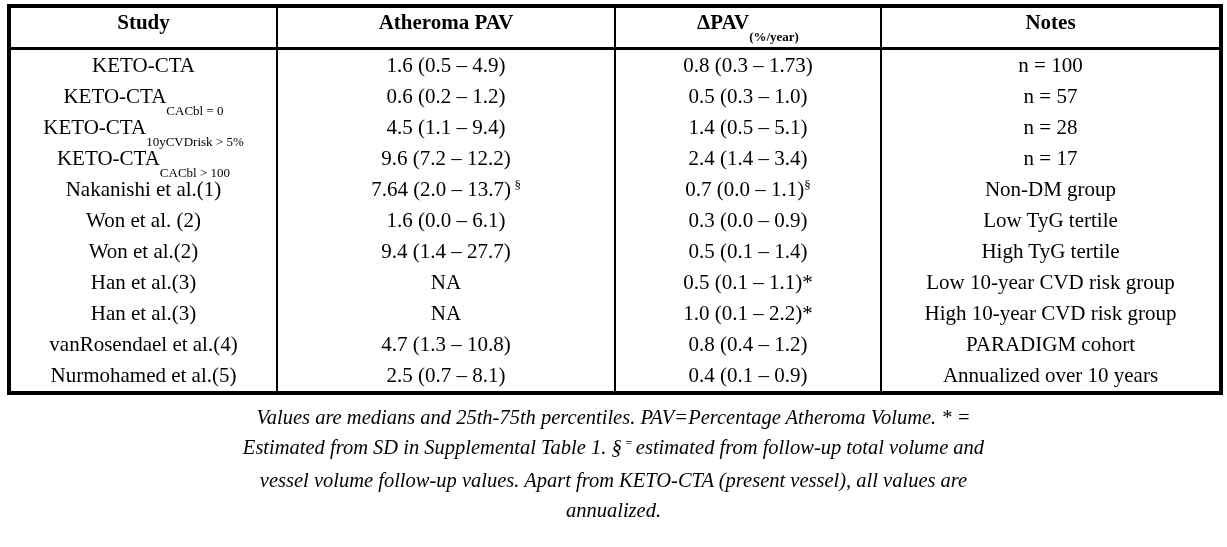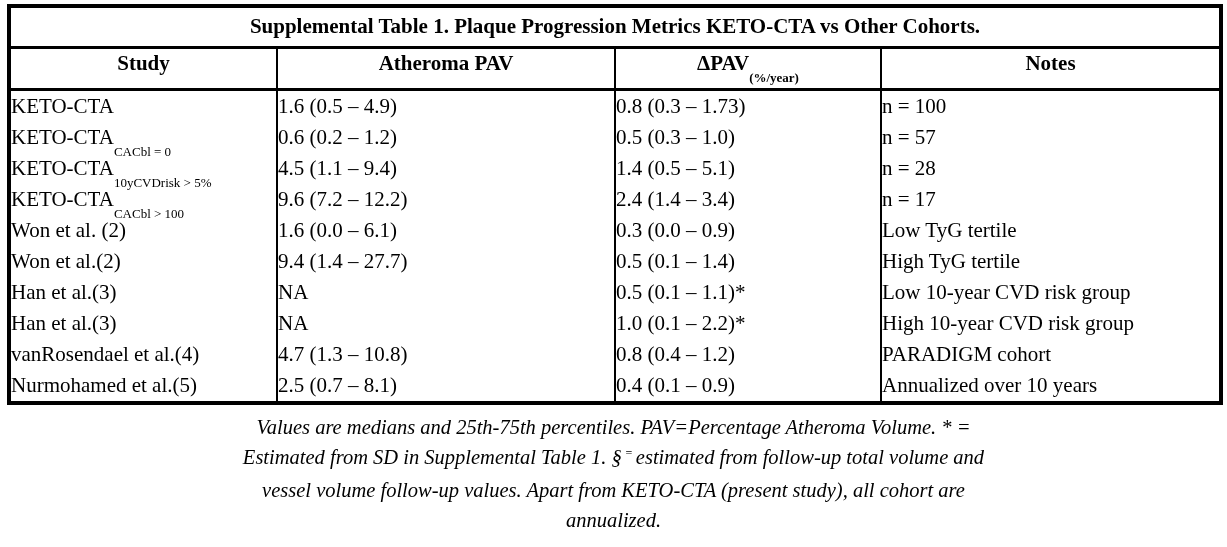--- a/index.html
+++ b/index.html
@@ -34,20 +34,21 @@
     font-weight: bold;
     font-size: 21px;
     text-align: center;
     border-bottom: 3px solid #000;
     border-left: 2px solid #000;
     padding: 2px 0 12px 0;
   }
   .header-row th:first-child { border-left: none; }
   tbody td {
     font-size: 21px;
+    text-align: center;
     border-left: 2px solid #000;
     height: 31px;
     padding: 0;
     white-space: nowrap;
   }
   tbody td:first-child { border-left: none; }
   .sub  { font-size: 13px; position: relative; top: 12px; }
   .hsub { font-size: 13px; position: relative; top: 12px; font-weight: bold; }
   .sup  { font-size: 13px; position: relative; top: -7px; }
   .footnote {
@@ -63,23 +64,20 @@
 <body>
 
 <table class="main-table">
   <colgroup>
     <col class="c1">
       <col class="c2">
       <col class="c3">
       <col class="c4">
   </colgroup>
   <thead>
-    <tr>
-      <th colspan="4" class="title-cell">Supplemental Table 1. Plaque Progression Metrics KETO-CTA vs Other Cohorts.</th>
-    </tr>
     <tr class="header-row">
       <th>Study</th>
       <th>Atheroma PAV</th>
       <th><span>ΔPAV</span><span class="hsub">(%/year)</span></th>
       <th>Notes</th>
     </tr>
   </thead>
   <tbody>
     <tr>
       <td><span>KETO-CTA</span><span class="sub"></span></td>
@@ -97,20 +95,26 @@
       <td><span>KETO-CTA</span><span class="sub">10yCVDrisk &gt; 5%</span></td>
       <td><span>4.5 (1.1 – 9.4)</span><span class="sup"></span></td>
       <td><span>1.4 (0.5 – 5.1)</span><span class="sup"></span></td>
       <td>n = 28</td>
     </tr>
     <tr>
       <td><span>KETO-CTA</span><span class="sub">CACbl &gt; 100</span></td>
       <td><span>9.6 (7.2 – 12.2)</span><span class="sup"></span></td>
       <td><span>2.4 (1.4 – 3.4)</span><span class="sup"></span></td>
       <td>n = 17</td>
+    </tr>
+    <tr>
+      <td><span>Nakanishi et al.(1)</span><span class="sub"></span></td>
+      <td><span>7.64 (2.0 – 13.7)</span><span class="sup"> §</span></td>
+      <td><span>0.7 (0.0 – 1.1)</span><span class="sup">§</span></td>
+      <td>Non-DM group</td>
     </tr>
     <tr>
       <td><span>Won et al. (2)</span><span class="sub"></span></td>
       <td><span>1.6 (0.0 – 6.1)</span><span class="sup"></span></td>
       <td><span>0.3 (0.0 – 0.9)</span><span class="sup"></span></td>
       <td>Low TyG tertile</td>
     </tr>
     <tr>
       <td><span>Won et al.(2)</span><span class="sub"></span></td>
       <td><span>9.4 (1.4 – 27.7)</span><span class="sup"></span></td>
@@ -140,15 +144,15 @@
       <td><span>2.5 (0.7 – 8.1)</span><span class="sup"></span></td>
       <td><span>0.4 (0.1 – 0.9)</span><span class="sup"></span></td>
       <td>Annualized over 10 years</td>
     </tr>
   </tbody>
 </table>
 
 <div class="footnote">
   <div class="fline">Values are medians and 25th-75th percentiles. PAV=Percentage Atheroma Volume. * =</div>
   <div class="fline"><span>Estimated from SD in Supplemental Table 1. §</span><span class="fsup">=</span><span>estimated from follow-up total volume and</span></div>
-  <div class="fline">vessel volume follow-up values. Apart from KETO-CTA (present study), all cohort are</div>
+  <div class="fline">vessel volume follow-up values. Apart from KETO-CTA (present vessel), all values are</div>
   <div class="fline">annualized.</div>
 </div>
 
 </body></html>

